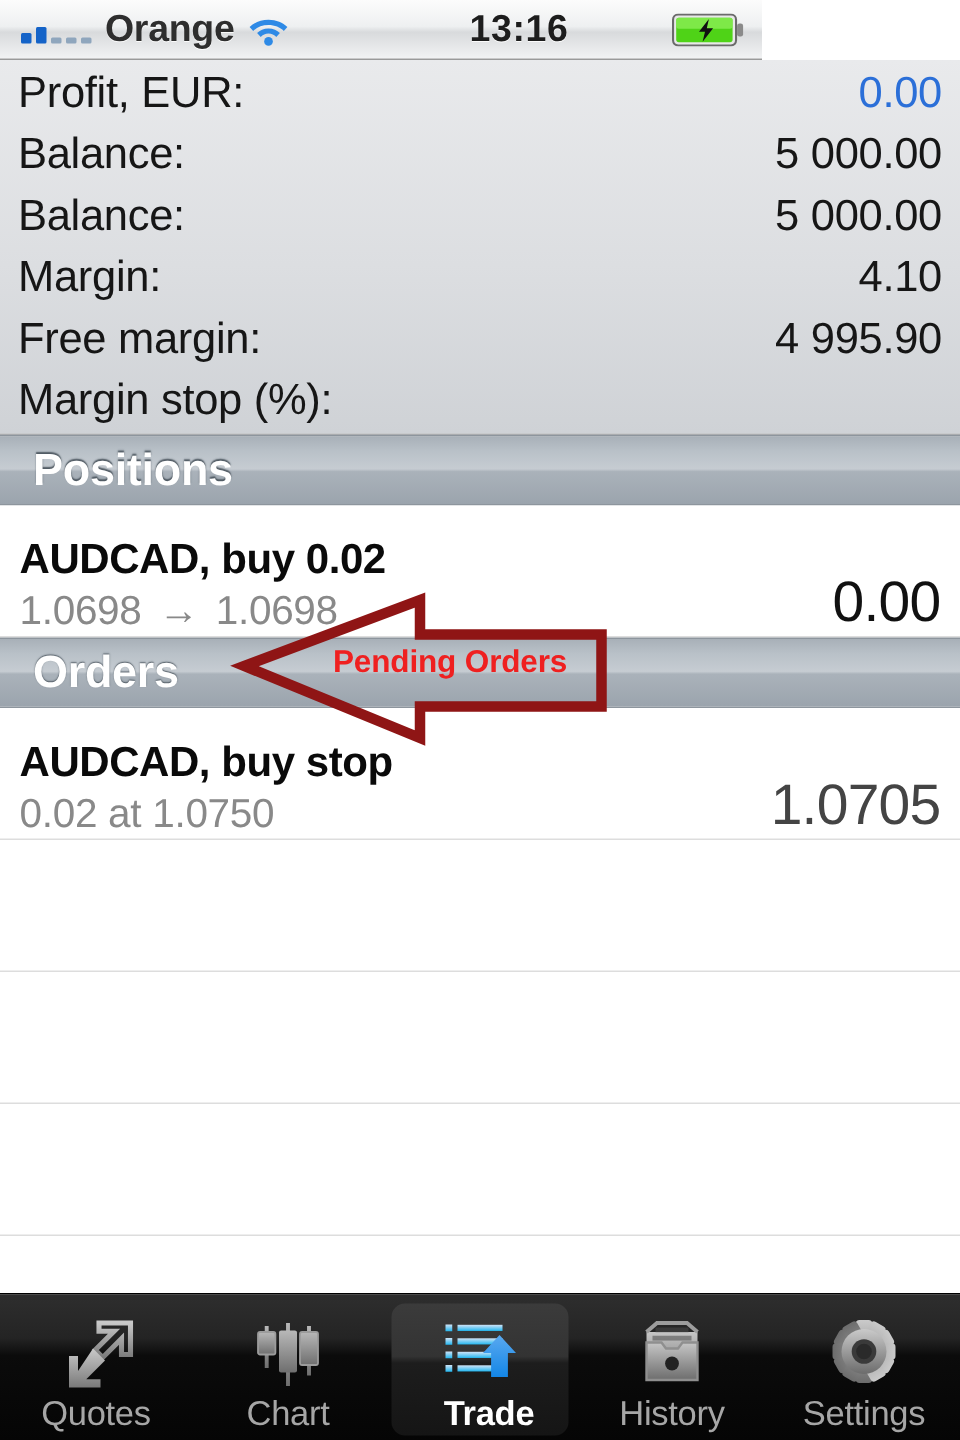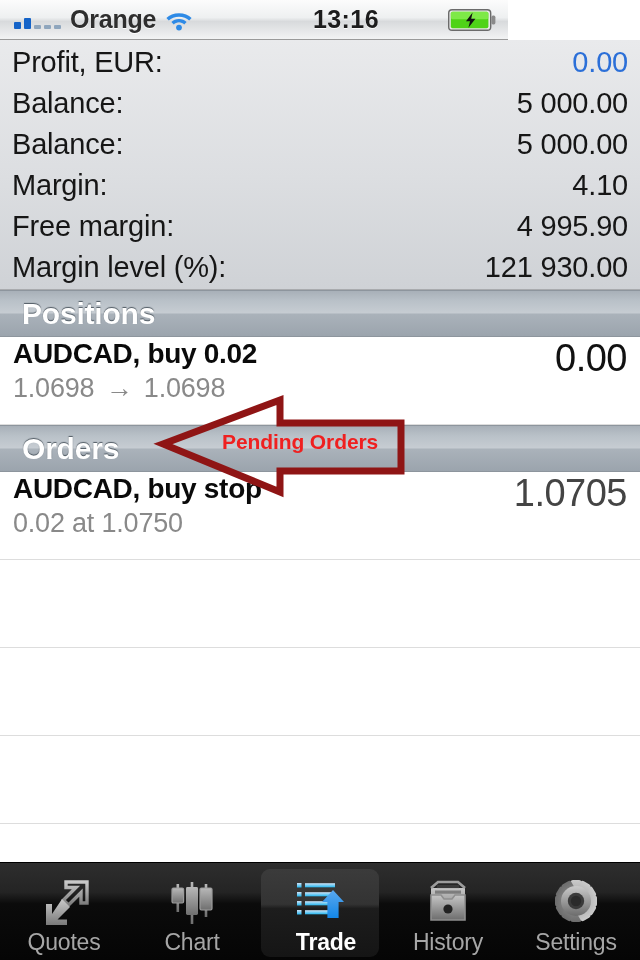--- a/index.html
+++ b/index.html
@@ -95,21 +95,21 @@
     letter-spacing: -0.2px;
     text-shadow: 0 -1px 1px rgba(60,70,80,0.85);
   }
 
   
   .trow {
     height: 88px; width: 640px;
     box-sizing: border-box;
     border-bottom: 1px solid #dddddd;
     background: #ffffff;
-    display: flex; align-items: flex-start;
+    display: flex; align-items: flex-end;
     padding: 0 13px 0 13px;
     position: relative;
   }
   .trow-left { flex: 1 1 auto; min-width: 0; }
   .trow-sym {
     font-size: 28px; font-weight: bold; color: #0a0a0a;
     letter-spacing: -0.3px; line-height: 34px;
   }
   .trow-sub {
     font-size: 27px; color: #898989; letter-spacing: -0.2px; line-height: 34px;
@@ -237,22 +237,21 @@
     </div>
     <div class="srow">
       <span class="slabel">Margin:</span>
       <span class="svalue">4.10</span>
     </div>
     <div class="srow">
       <span class="slabel">Free margin:</span>
       <span class="svalue">4 995.90</span>
     </div>
     <div class="srow">
-      <span class="slabel">Margin level (%):</span>
-      <span class="svalue">121 930.00</span>
+      <span class="slabel">Margin stop (%):</span>
     </div>
   </div>
 
   <div class="listarea">
 
     <div class="sect">
       <span class="sect-title">Positions</span>
     </div>
 
     <div class="trow">

